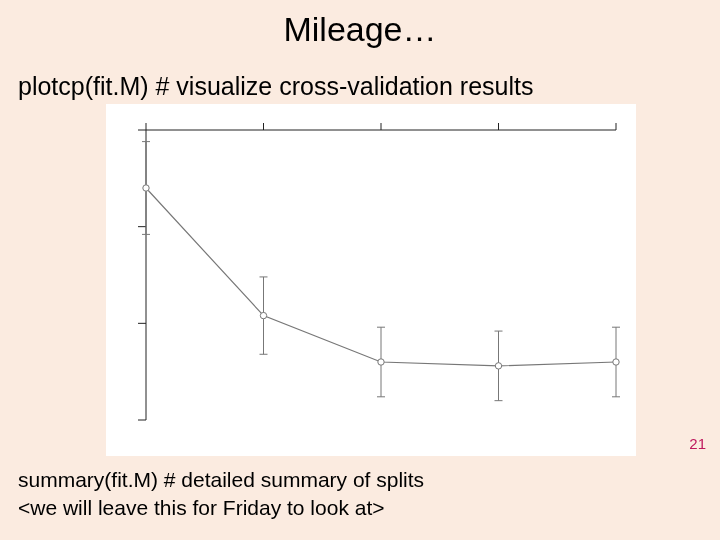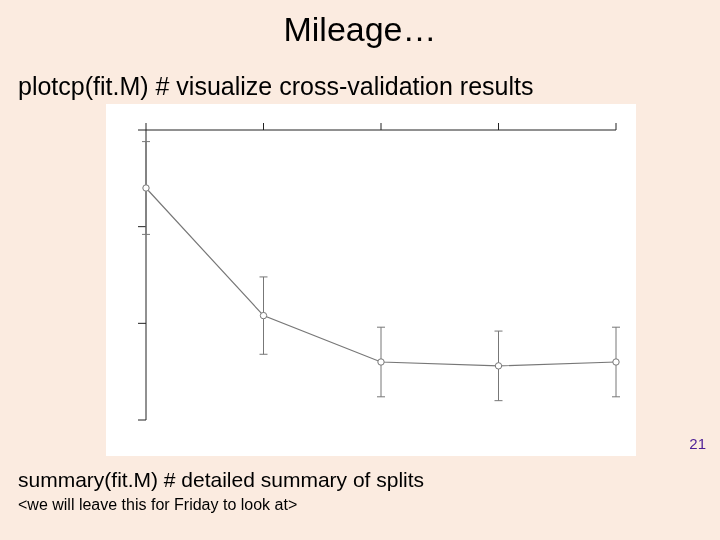--- a/index.html
+++ b/index.html
@@ -36,28 +36,28 @@
   .code-line-2 {
     position: absolute;
     top: 468px;
     left: 18px;
     font-size: 21px;
   }
   .code-line-3 {
     position: absolute;
     top: 496px;
     left: 18px;
-    font-size: 16px;
+    font-size: 21px;
   }
   .page-num {
     position: absolute;
     right: 14px;
     bottom: 28px;
     font-size: 15px;
-    color: #4c1d95;
+    color: #be185d;
   }
   .chart {
     position: absolute;
     left: 106px;
     top: 104px;
     width: 530px;
     height: 352px;
     background: #ffffff;
   }
   svg {

